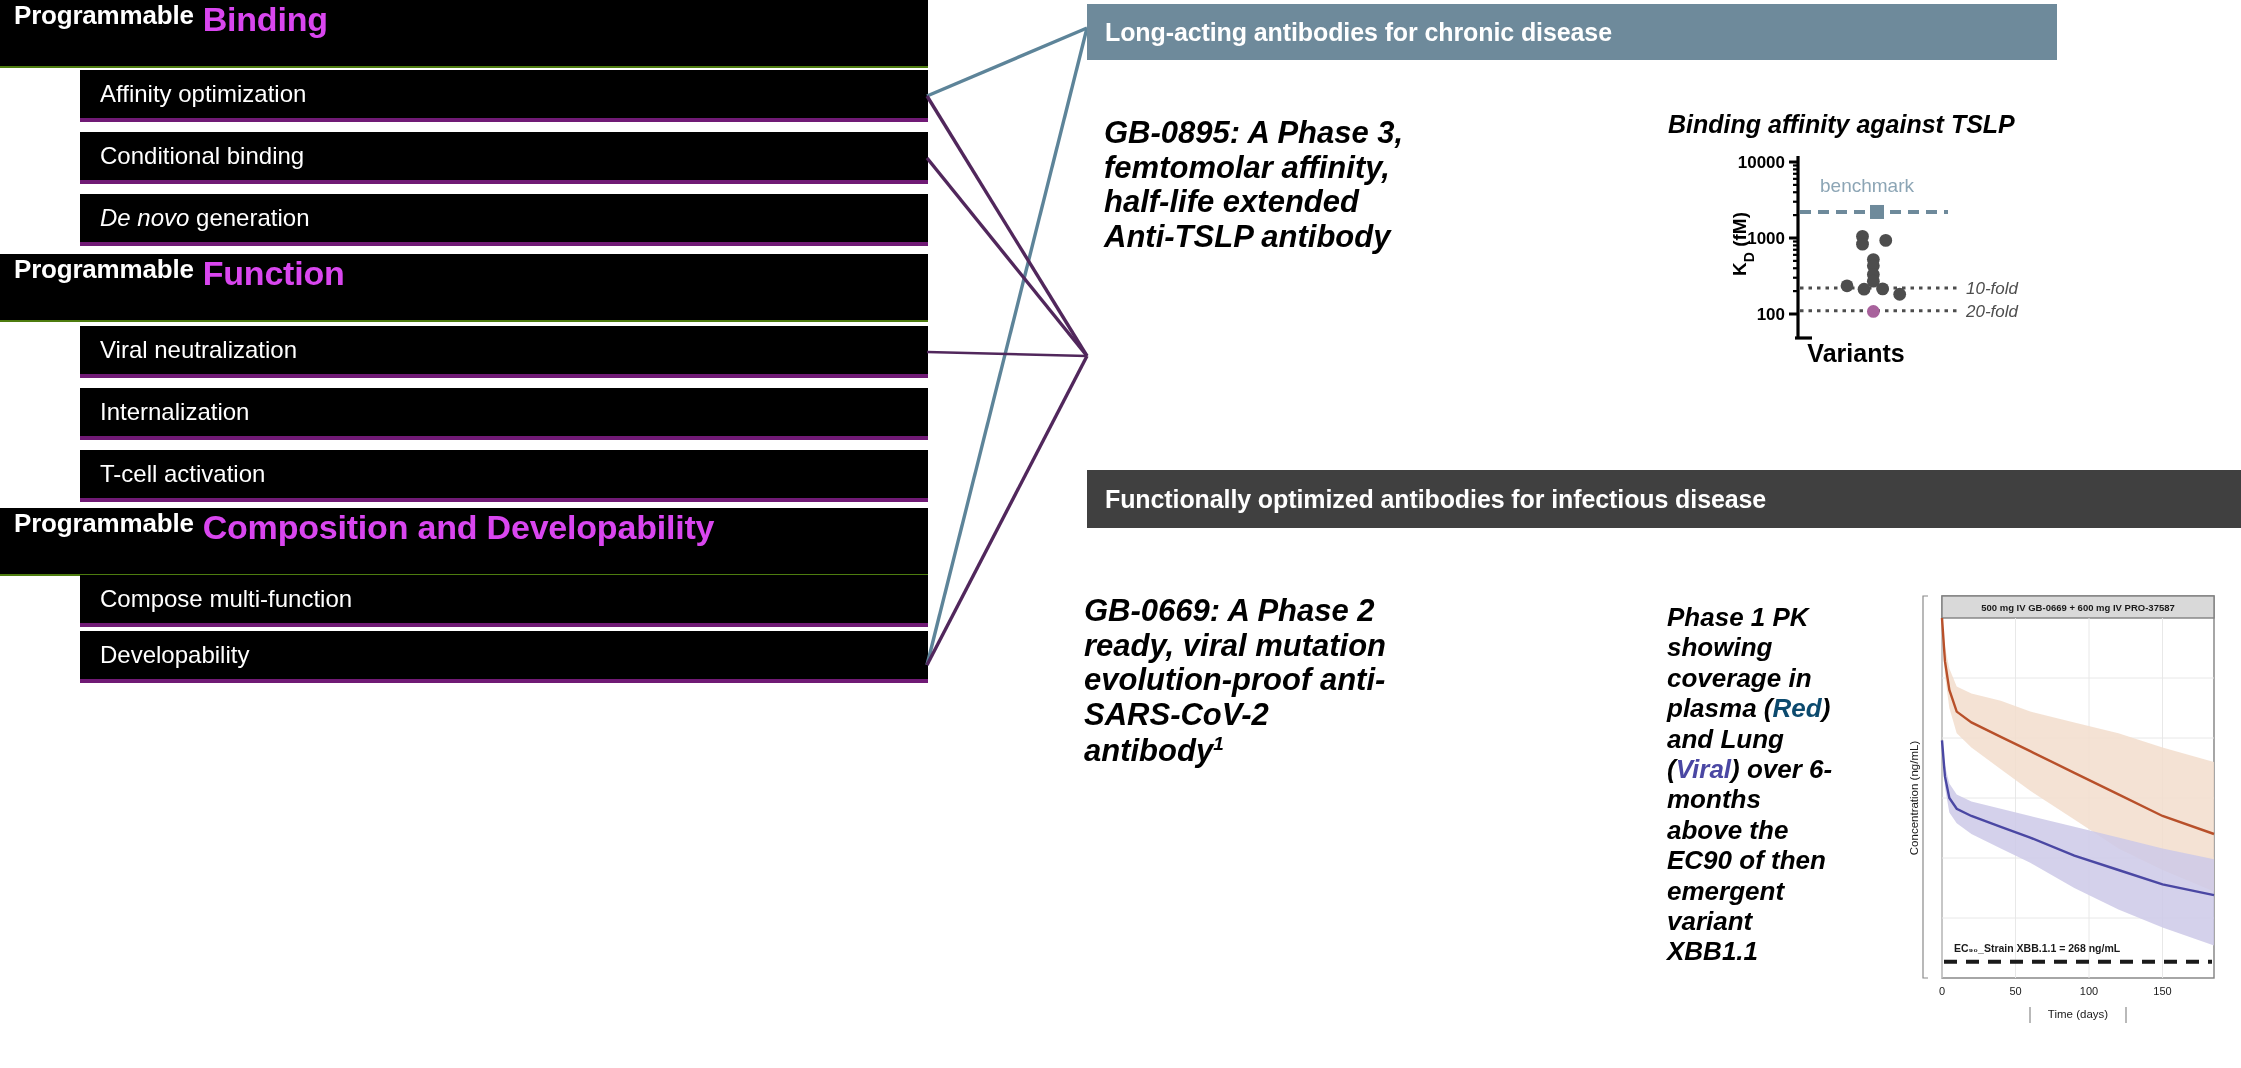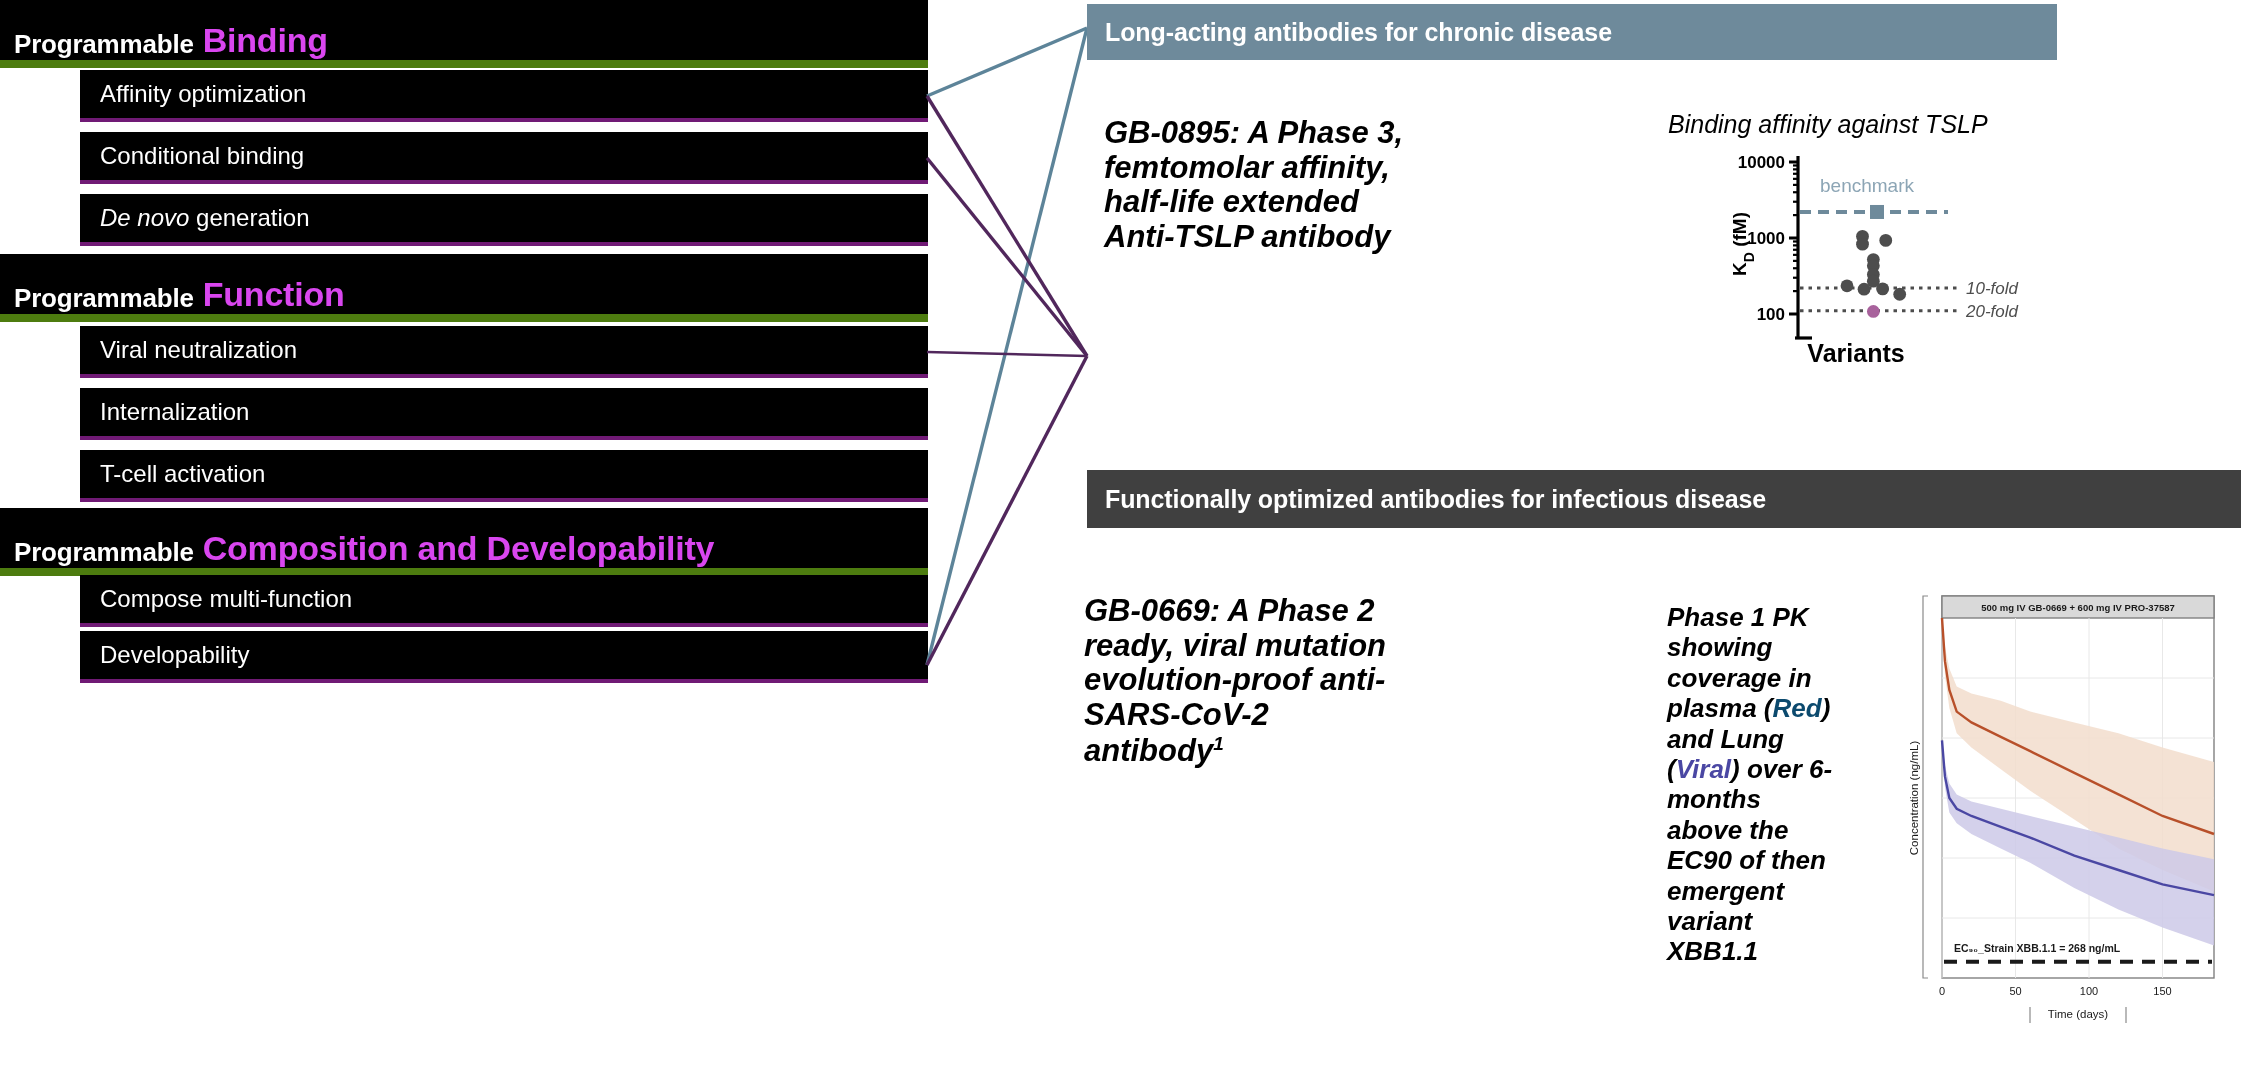--- a/index.html
+++ b/index.html
@@ -3,23 +3,23 @@
 <meta charset="utf-8">
 <style>
   html,body{margin:0;padding:0;background:#ffffff;}
   body{width:2241px;height:1068px;position:relative;overflow:hidden;
        font-family:"Liberation Sans","DejaVu Sans",sans-serif;}
 
   
   #left-column{position:absolute;left:0;top:0;width:930px;height:1068px;}
 
   .cat-header{position:absolute;left:0;background:#000000;height:68px;
-              display:flex;align-items:flex-end;box-sizing:border-box;
+              display:flex;align-items:flex-start;box-sizing:border-box;
               padding-left:14px;width:928px;
-              border-bottom:8px solid #4d7c0f;}
+              border-bottom:2px solid #4d7c0f;}
   .cat-header .t1{color:#ffffff;font-weight:bold;font-size:26px;
                   letter-spacing:-.2px;white-space:pre;}
   .cat-header .t2{color:#d946ef;font-weight:bold;font-size:34px;
                   letter-spacing:-.2px;padding-left:9px;white-space:pre;}
 
   .sub-item{position:absolute;left:80px;width:848px;height:52px;background:#000000;
             display:flex;align-items:center;box-sizing:border-box;padding-left:20px;
             border-bottom:4px solid #701a75;}
   .sub-item .lbl{color:#ffffff;font-size:24px;white-space:pre;}
   .sub-item .lbl i{font-style:italic;}
@@ -38,21 +38,21 @@
   #panel2-header{left:1087px;top:470px;width:1154px;height:58px;background:#404040;}
 
   .panel-lede{position:absolute;font-style:italic;font-weight:bold;
               color:#000000;font-size:31px;line-height:1.12;white-space:pre-line;}
   #panel1-lede{left:1084px;top:116px;width:560px;margin-left:20px;}
   #panel2-lede{left:1084px;top:594px;width:560px;}
   .panel-lede sup{font-size:19px;vertical-align:super;}
 
   
   #fig1{position:absolute;left:1660px;top:110px;width:560px;height:300px;}
-  #fig1-title{position:absolute;left:8px;top:0px;font-style:italic;font-weight:normal;
+  #fig1-title{position:absolute;left:8px;top:0px;font-style:italic;font-weight:bold;
               font-size:25px;color:#000;white-space:pre;text-align:center;}
   #fig1-plot{position:absolute;left:60px;top:40px;width:480px;height:245px;}
 
   
   #fig2-caption{position:absolute;left:1667px;top:602px;width:175px;
                 font-style:italic;font-weight:bold;font-size:26px;line-height:1.17;
                 color:#000;}
   #fig2-caption .red{color:#0c4a6e;}
   #fig2-caption .blue{color:#4a47a3;}
   #fig2{position:absolute;left:1890px;top:570px;width:345px;height:490px;}

